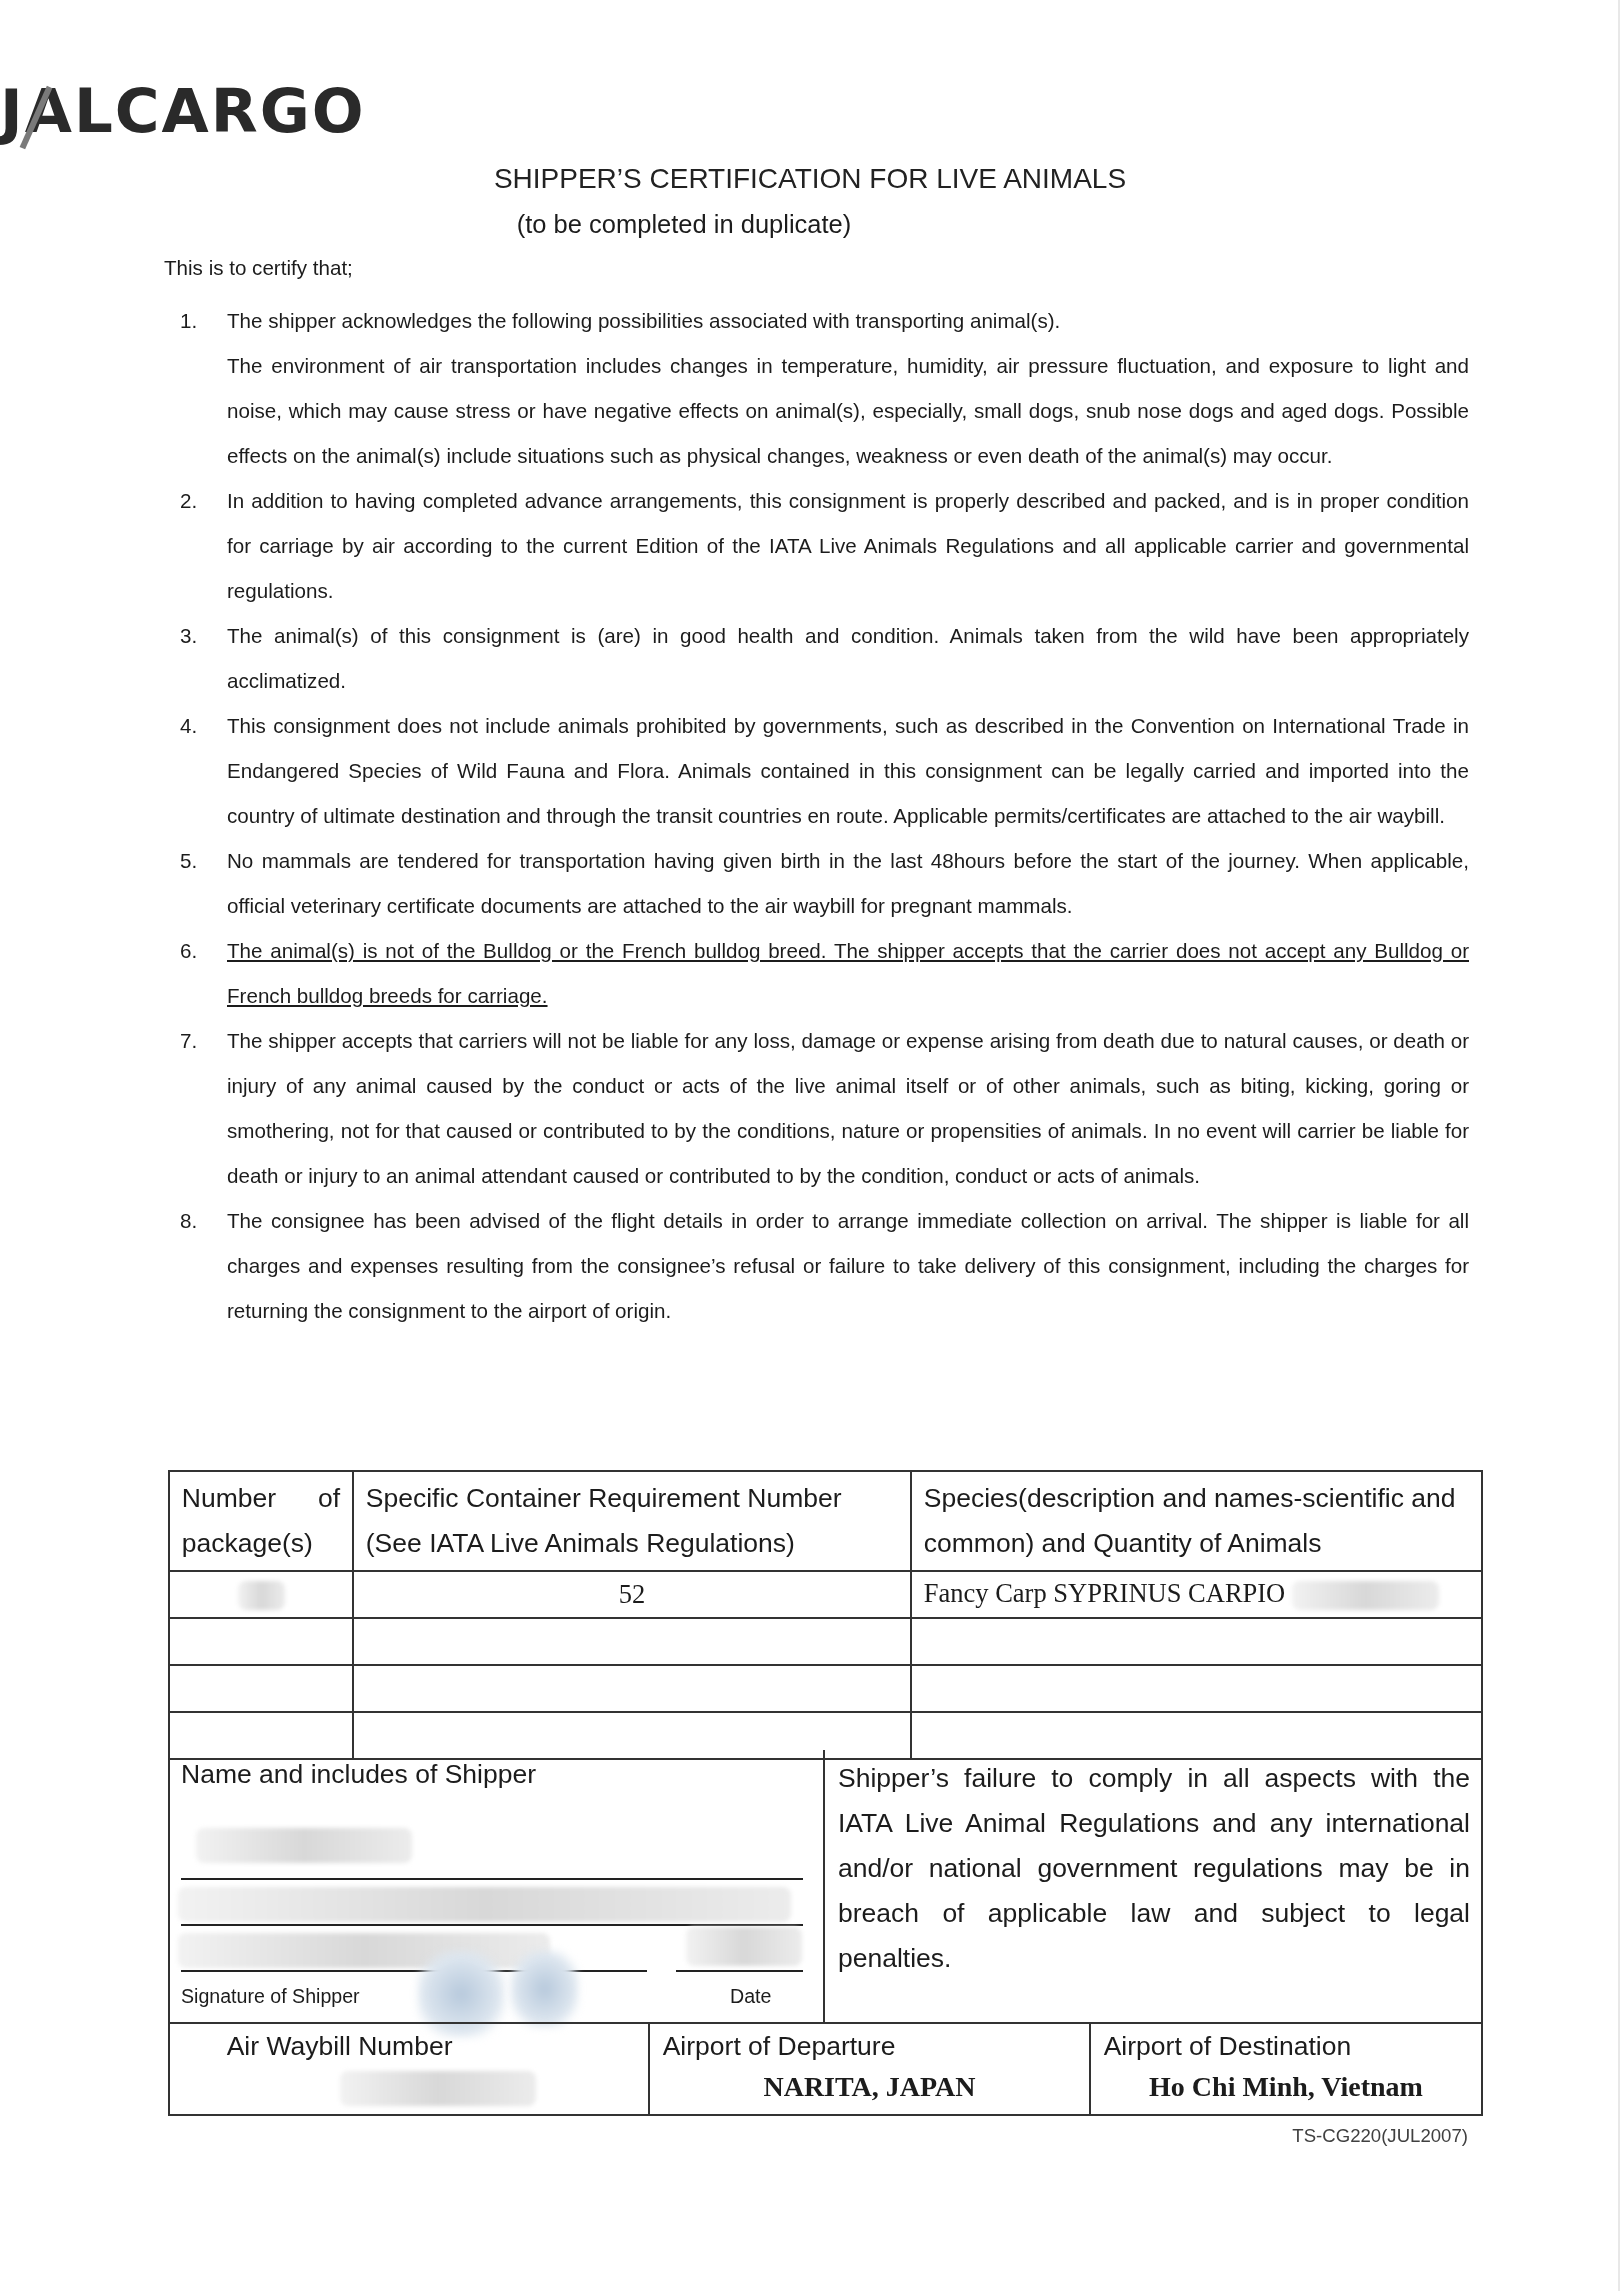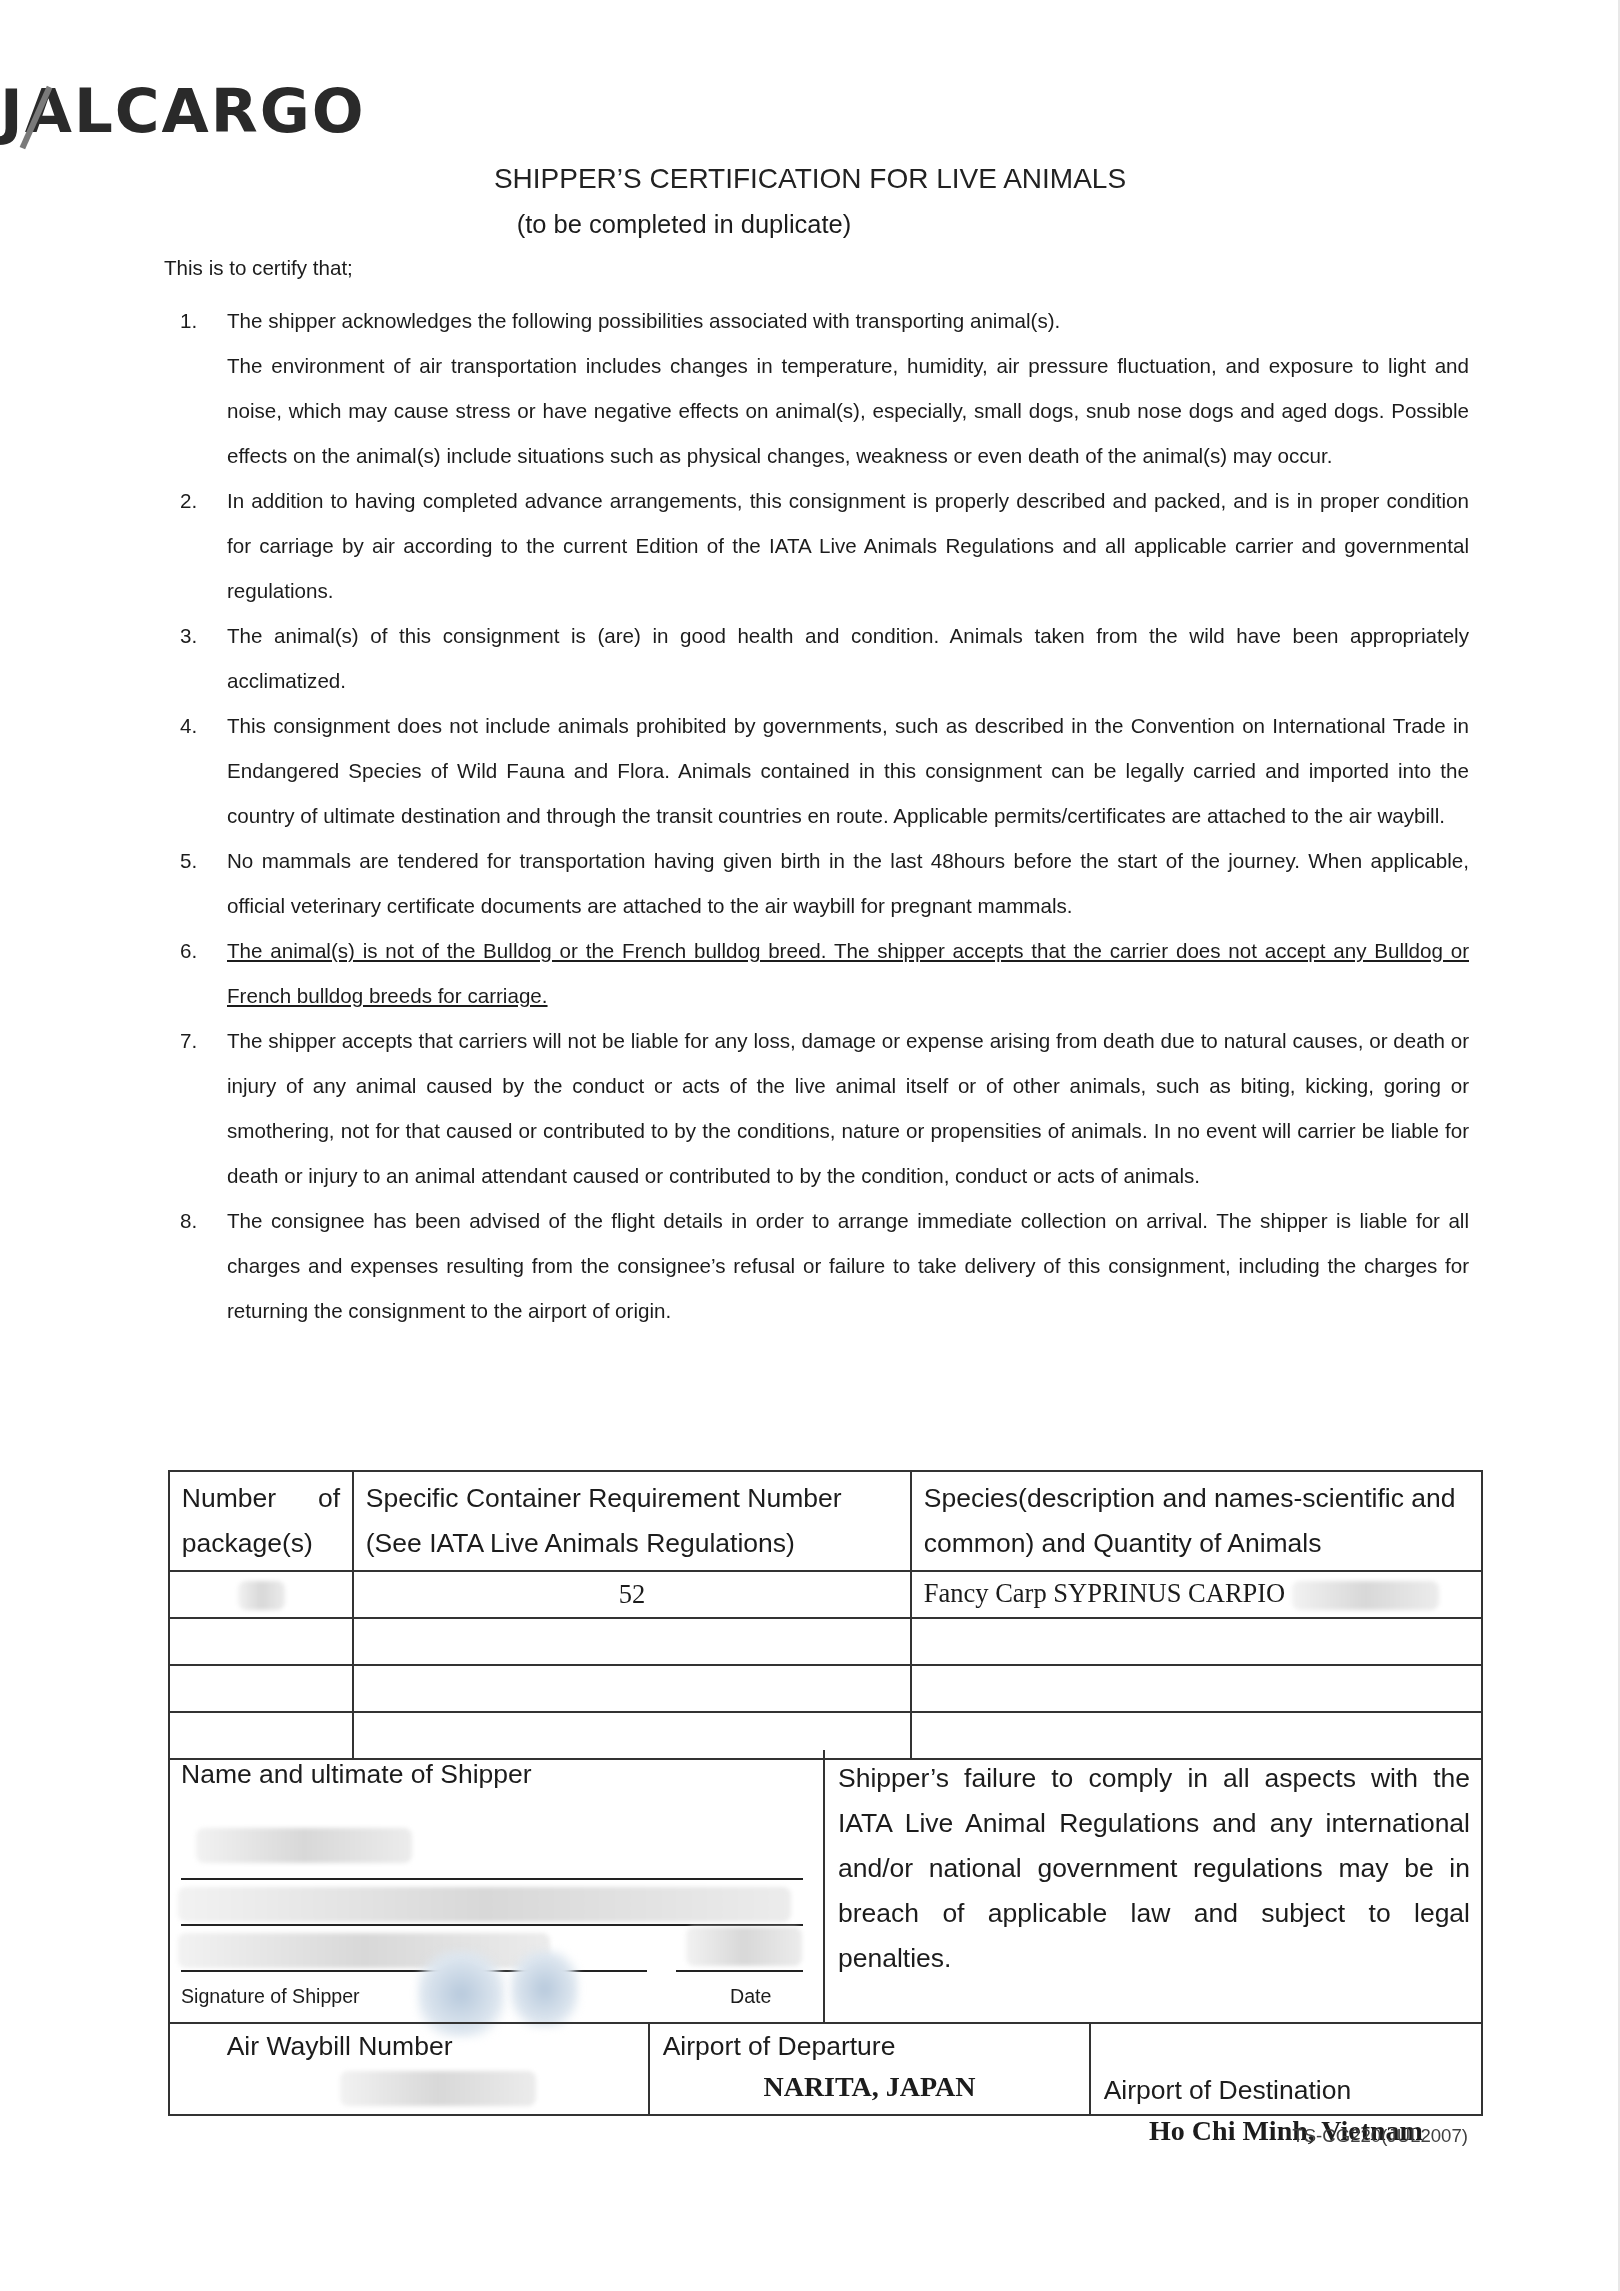--- a/index.html
+++ b/index.html
@@ -40,21 +40,21 @@
   .shipper-left { left: 168px; top: 1750px; width: 657px; height: 274px; border-right: 2px solid #333; }
   .shipper-label { left: 181px; top: 1755px; font-size: 26.5px; line-height: 39px; }
   .addr-line { height: 2px; background: #222; }
   .sig-label { left: 181px; top: 1985px; font-size: 19.6px; }
   .date-label { left: 730px; top: 1985px; font-size: 19.6px; }
   .warning { left: 838px; top: 1756px; width: 632px; font-size: 26.5px; line-height: 45px; text-align: justify; }
 
   
   .bottom-box { left: 168px; top: 2022px; width: 1315px; height: 94px; border: 2px solid #333; display: flex; padding-left: 44px; }
   .bcell { position: relative; border-right: 2px solid #333; padding: 3.9px 12.7px; }
-  .bcell:last-child { border-right: none; margin-top: 44px; }
+  .bcell:last-child { border-right: none; }
   .bcell .lbl { font-size: 26.5px; line-height: 37px; }
   .bcell .val { font-family: "Liberation Serif", serif; font-weight: bold; font-size: 28px; text-align: center; line-height: 39px; margin-top: 2px; }
 
   .form-code { right: 152px; top: 2125px; font-size: 18.6px; color: #404040; }
   .scan-edge { right: 0; top: 0; width: 2px; height: 2292px; background: #e8e8e8; }
 </style>
 </head>
 <body>
 
 <div class="abs scan-edge"></div>
@@ -146,21 +146,21 @@
     <tr>
       <td class="col1"></td>
       <td class="col2"></td>
       <td></td>
     </tr>
   </tbody>
 </table>
 
 <div class="abs shipper-box"></div>
 <div class="abs shipper-left"></div>
-<div class="abs shipper-label">Name and ultimate of Shipper</div>
+<div class="abs shipper-label">Name and includes of Shipper</div>
 
 <div class="abs" style="left:196px; top:1828px;"><span class="redact" style="width:216px;height:35px"></span></div>
 <div class="abs addr-line" style="left:181px; top:1878px; width:622px;"></div>
 <div class="abs" style="left:178px; top:1887px;"><span class="redact" style="width:613px;height:35px"></span></div>
 <div class="abs addr-line" style="left:181px; top:1924px; width:622px;"></div>
 <div class="abs" style="left:178px; top:1933px;"><span class="redact" style="width:372px;height:35px"></span></div>
 <div class="abs" style="left:686px; top:1927px;"><span class="redact" style="width:116px;height:39px"></span></div>
 <div class="abs addr-line" style="left:181px; top:1970px; width:466px;"></div>
 <div class="abs addr-line" style="left:676px; top:1970px; width:127px;"></div>
 <div class="abs" style="left:417px; top:1950px; width:88px; height:88px; background:radial-gradient(ellipse at center, #b7c9dc 0%, #dde6ef 60%, transparent 80%); filter:blur(3.9px);"></div>

